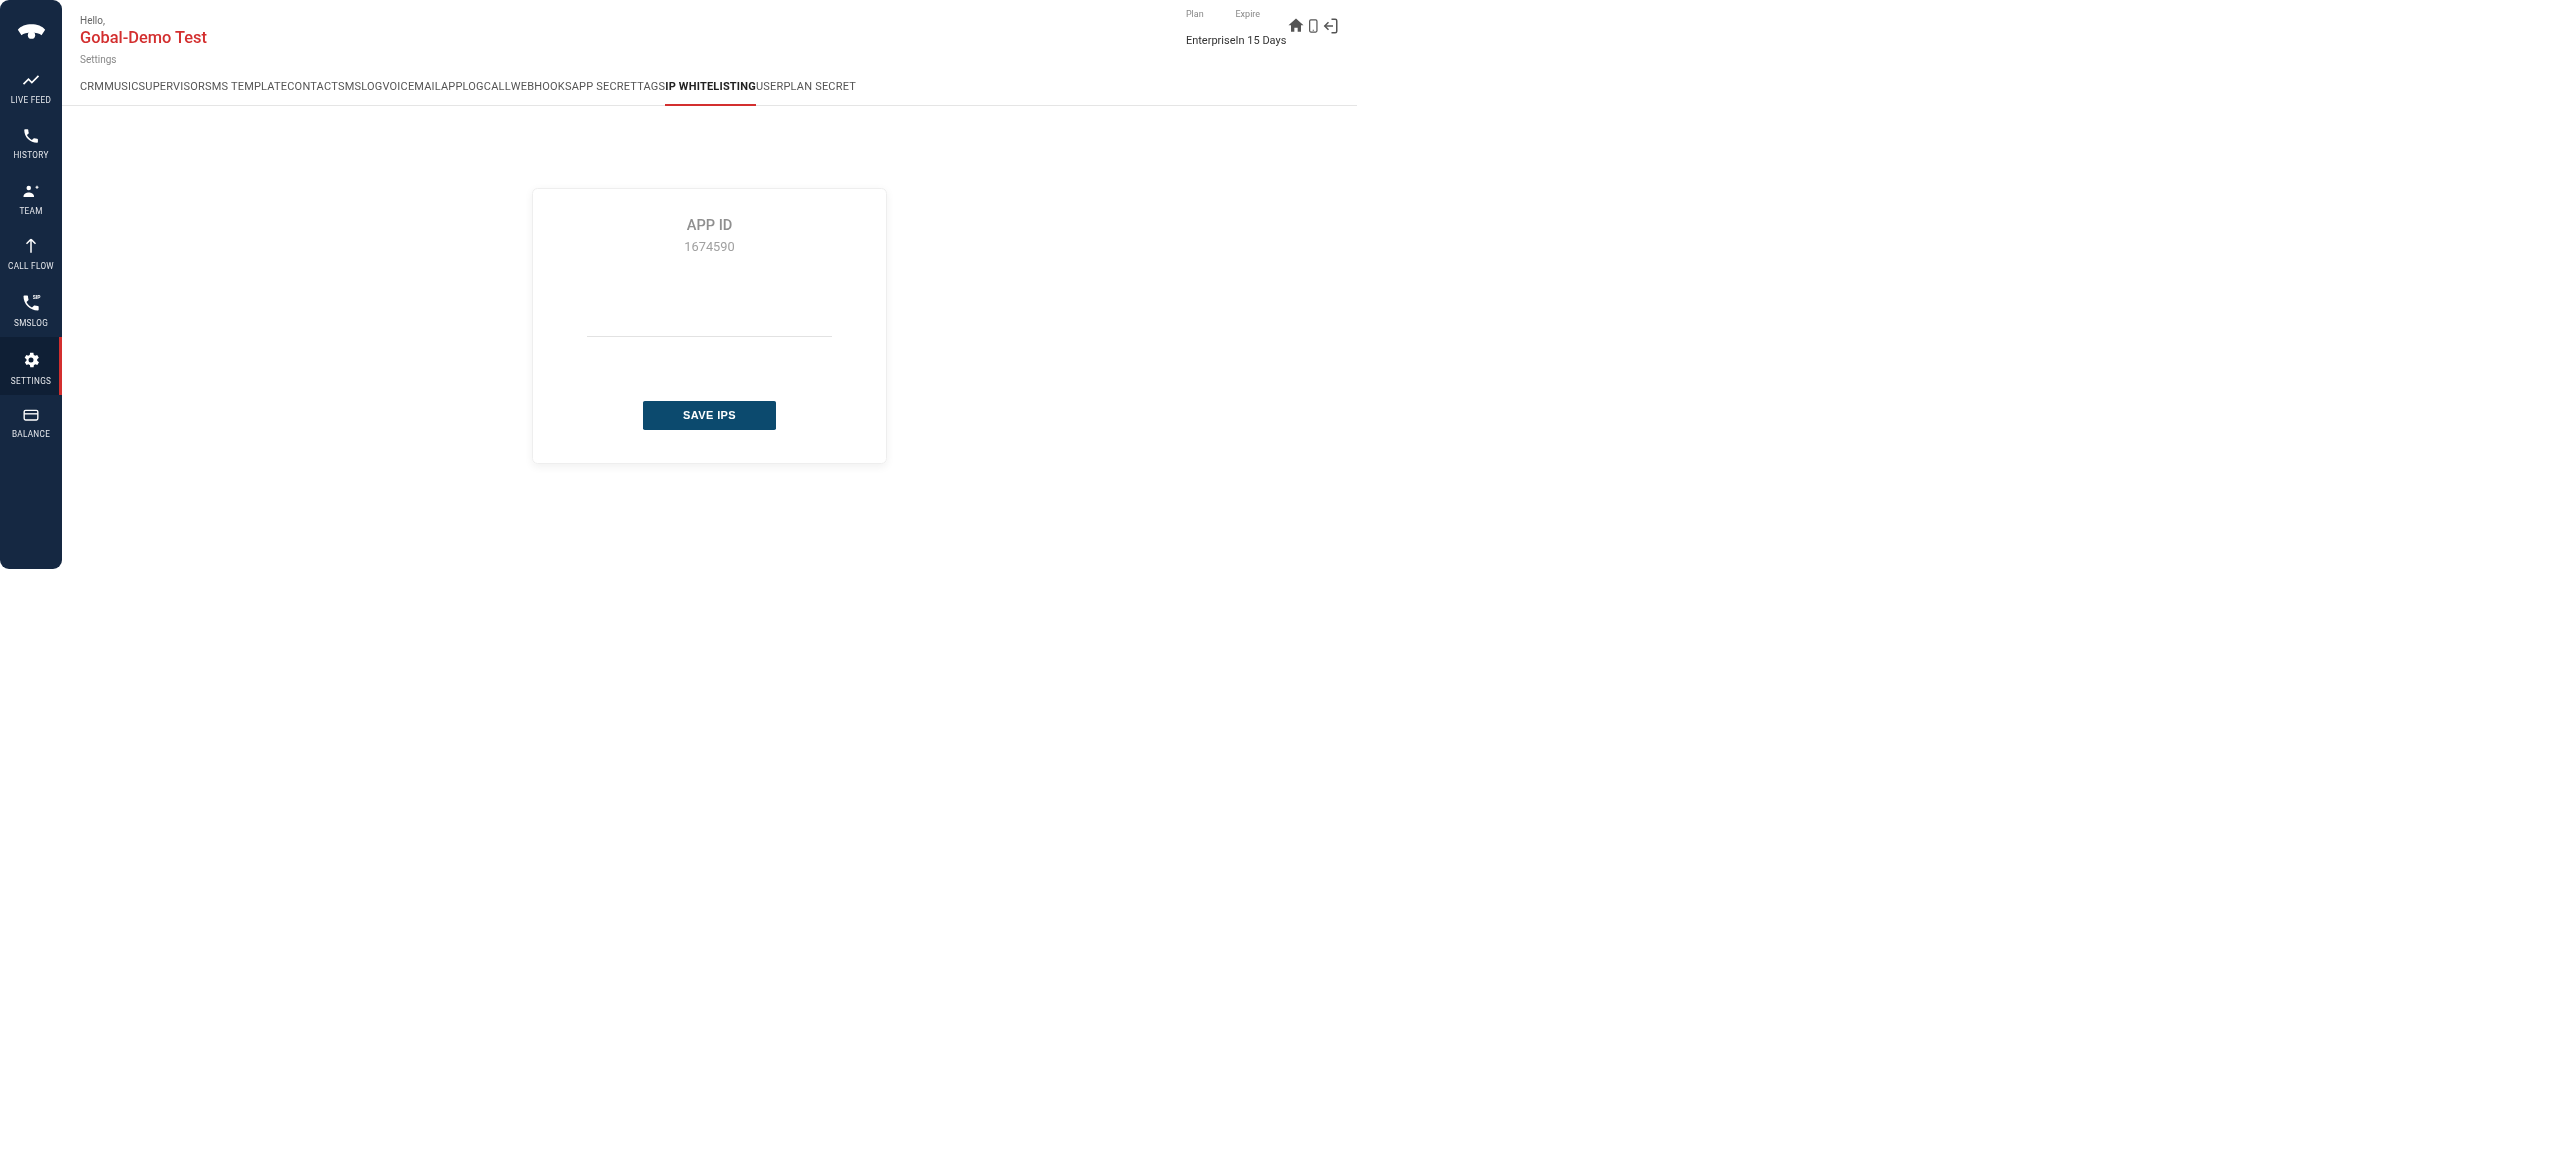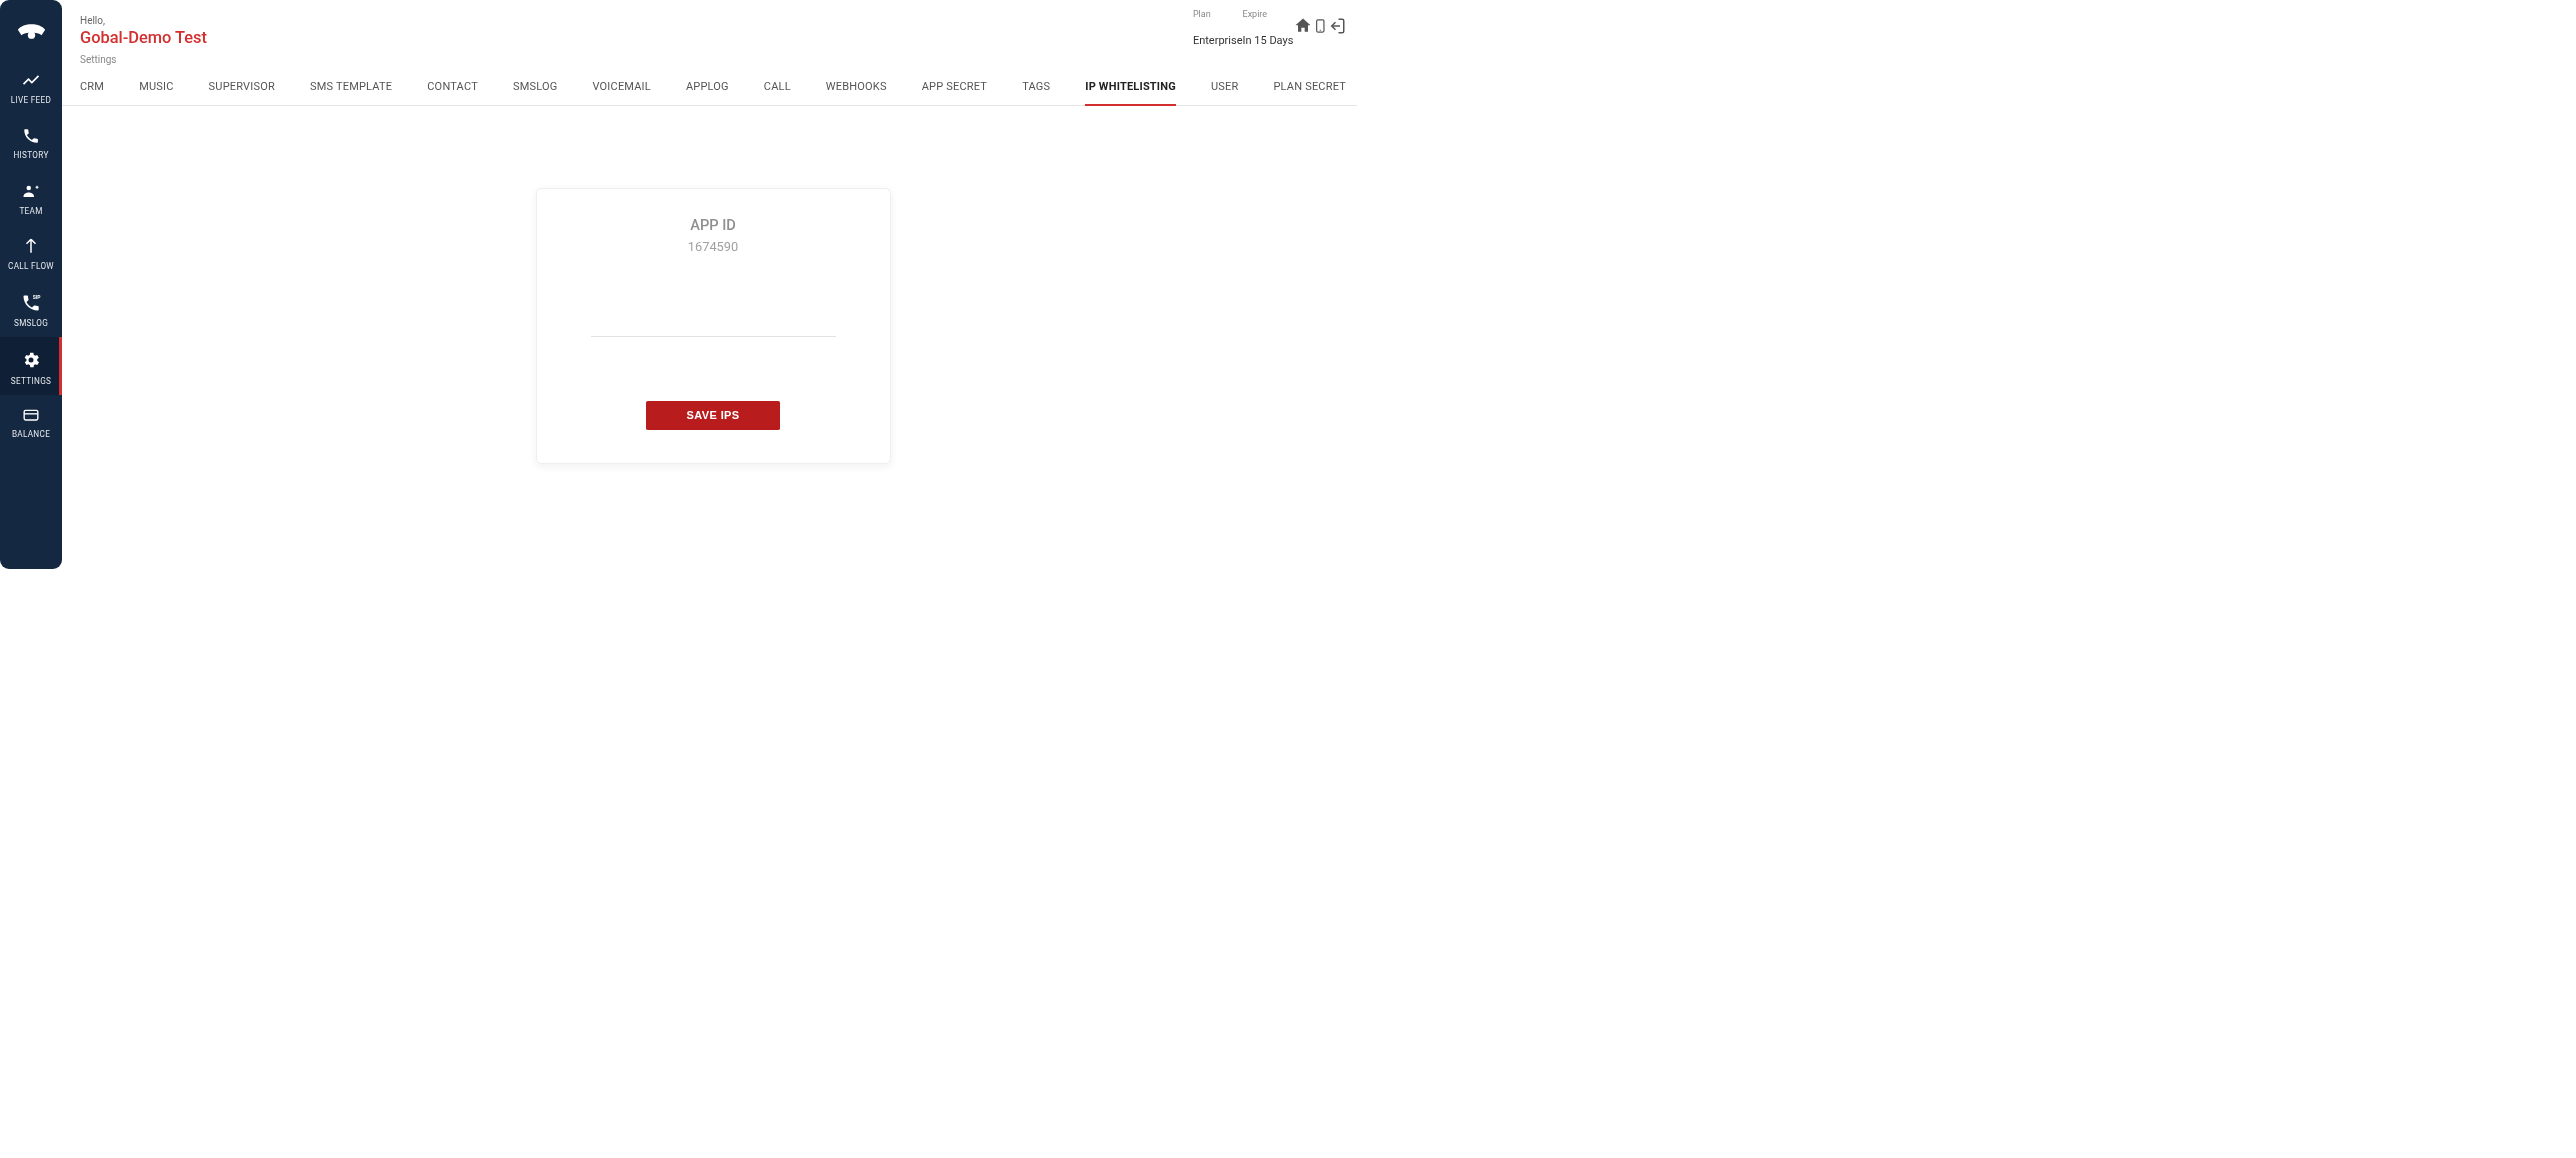--- a/index.html
+++ b/index.html
@@ -83,21 +83,20 @@
   .plan-value, .expire-value { font-size: 11px; color: #333; margin-top:15px;}
   .hdr-icon { color:#555; cursor:pointer; }
   .subhead {
     padding: 1.8px 18px 0;
     font-size: 10px;
     color: #888;
   }
   .tabs {
     display: flex;
     align-items: center;
-    gap: 35px;
     padding: 9px 18px 0;
     border-bottom: 0.9px solid #e5e5e5;
   }
   .tab {
     font-size: 11px;
     color: #555;
     padding: 5.5px 0 11px;
     cursor: pointer;
     white-space: nowrap;
     letter-spacing: 0.2px;
@@ -126,21 +125,21 @@
   .card-title { font-size: 14.6px; color: #8f8f8f; font-weight: 500; }
   .card-value { font-size: 12.8px; color: #a0a0a0; margin-top: 5.5px; }
   .card-input-line {
     height: 0.9px;
     background: #e2e2e2;
     margin: 82px 18px 0;
   }
   .save-btn {
     display: inline-block;
     margin-top: 64px;
-    background: #b91c1c;
+    background: #0c4a6e;
     color: #fff;
     border: none;
     padding: 8.2px 40px;
     font-size: 11px;
     font-weight: 600;
     letter-spacing: 0.4px;
     cursor: pointer;
     border-radius: 1.8px;
   }
 </style>

